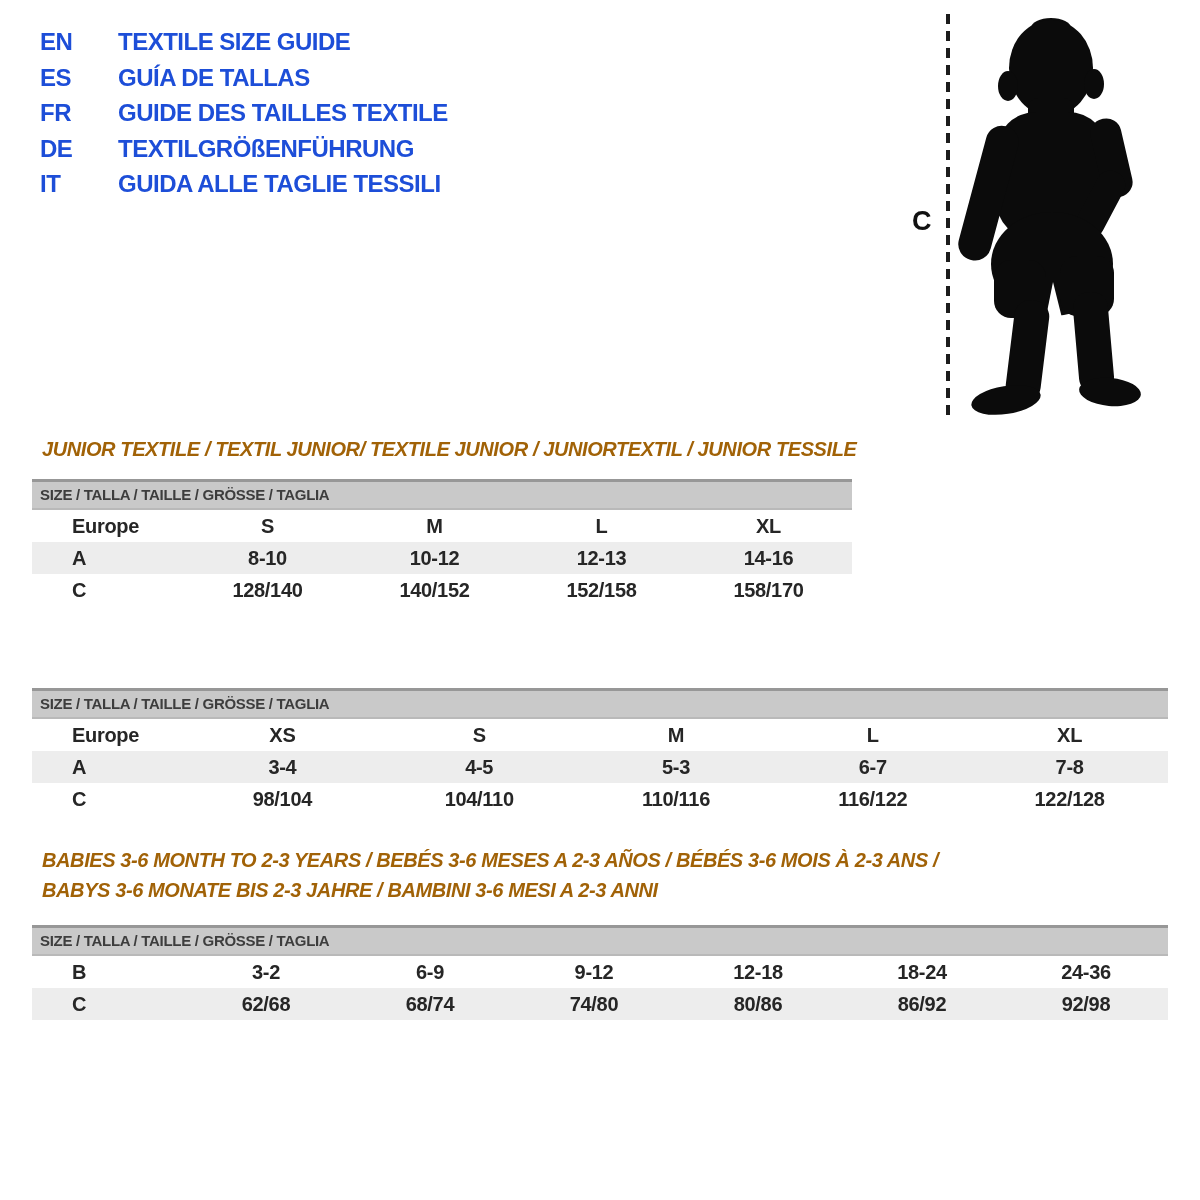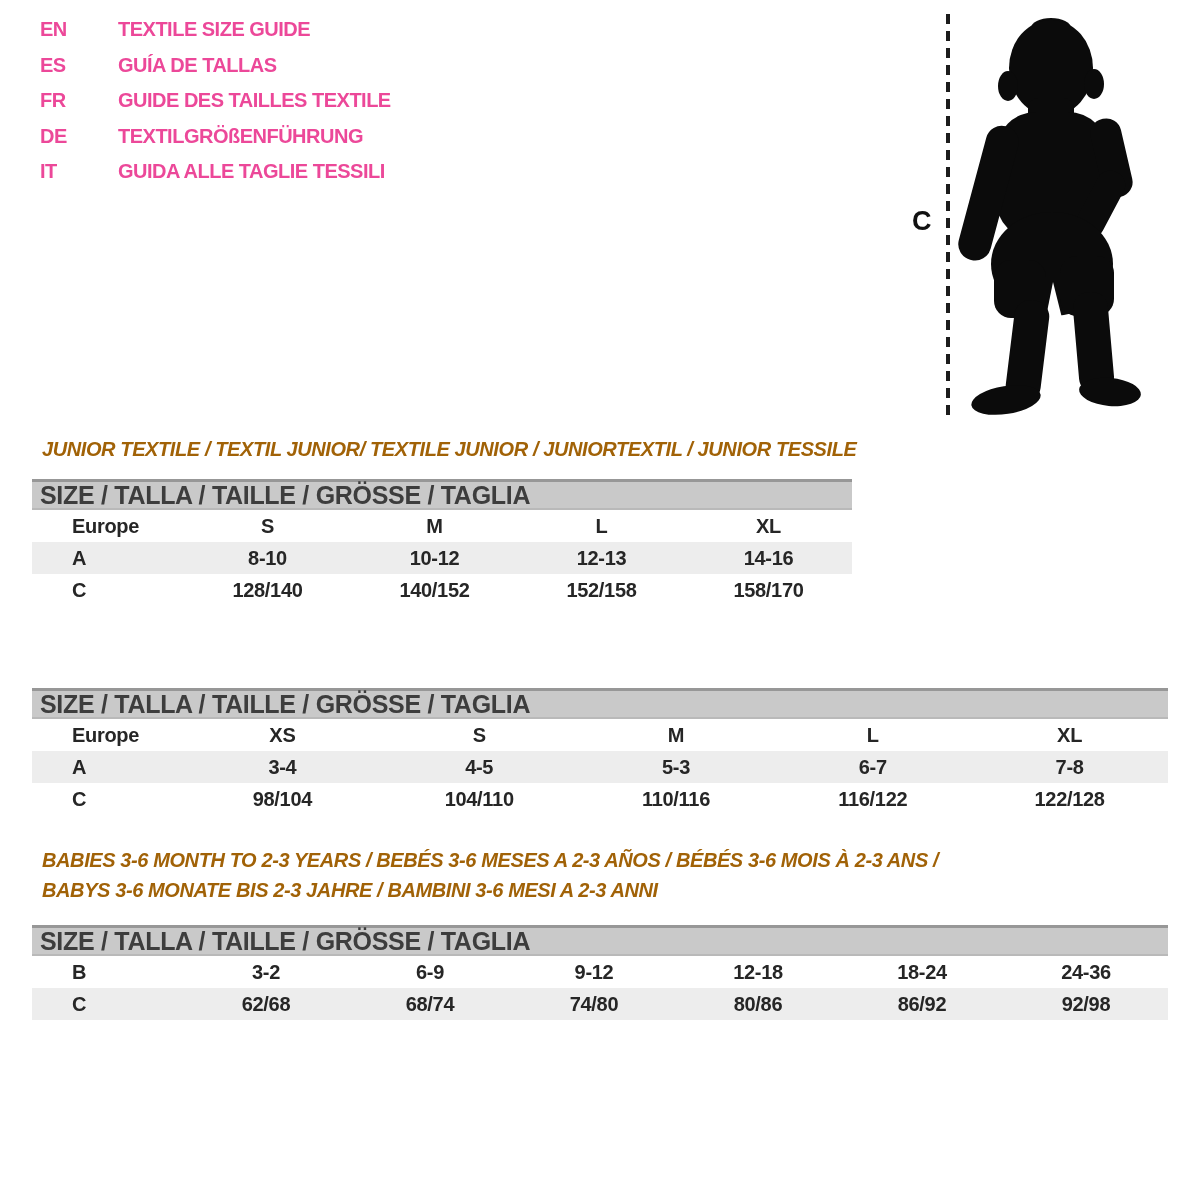--- a/index.html
+++ b/index.html
@@ -2,23 +2,23 @@
 <html><head>
 <meta charset="utf-8">
 <style>
   html,body{margin:0;padding:0;background:#fff;}
   .page{
     position:relative;width:1200px;height:1200px;background:#ffffff;overflow:hidden;
     font-family:"Liberation Sans","DejaVu Sans",sans-serif;color:#1e1e1e;
   }
   
   .lang{
-    position:absolute;left:40px;top:12px;
+    position:absolute;left:40px;top:24px;
     display:grid;grid-template-columns:78px auto;
-    font-weight:700;font-size:20px;line-height:35.5px;letter-spacing:-0.5px;color:#ec4899;
+    font-weight:700;font-size:24px;line-height:35.5px;letter-spacing:-0.5px;color:#1d4ed8;
     white-space:nowrap;
   }
   
   .c-line{
     position:absolute;left:946px;top:14px;width:4px;height:402px;
     background:repeating-linear-gradient(180deg,#1c1c1c 0 10px,transparent 10px 17px);
   }
   .c-label{position:absolute;left:912px;top:206px;font-weight:700;font-size:27px;color:#111;}
   .fig{position:absolute;left:952px;top:12px;width:200px;height:410px;}
   
@@ -27,21 +27,21 @@
     color:#a16207;white-space:nowrap;line-height:30px;font-style:italic;
   }
   .sec-h sub{font-size:13px;vertical-align:-4px;}
   
   .table{position:absolute;left:32px;}
   .w-junior{width:820px;}
   .w-full{width:1136px;}
   .size-bar{
     height:26px;line-height:26px;background:#c9c9c9;
     border-top:3px solid #979797;border-bottom:2px solid #b9b9b9;
-    font-weight:700;font-size:25px;padding-left:8px;color:#3d3d3d;letter-spacing:-0.3px;
+    font-weight:700;font-size:15px;padding-left:8px;color:#3d3d3d;letter-spacing:-0.3px;
   }
   .t-row{
     display:flex;align-items:center;height:32px;
     font-weight:700;font-size:20px;letter-spacing:-0.3px;color:#262626;
   }
   .t-row .lbl{width:112px;padding-left:8px;flex:none;text-align:left;margin-left:32px;}
   .t-row .cell{flex:1;text-align:center;}
   .shaded{background:#ededed;}
   
   .legend{

